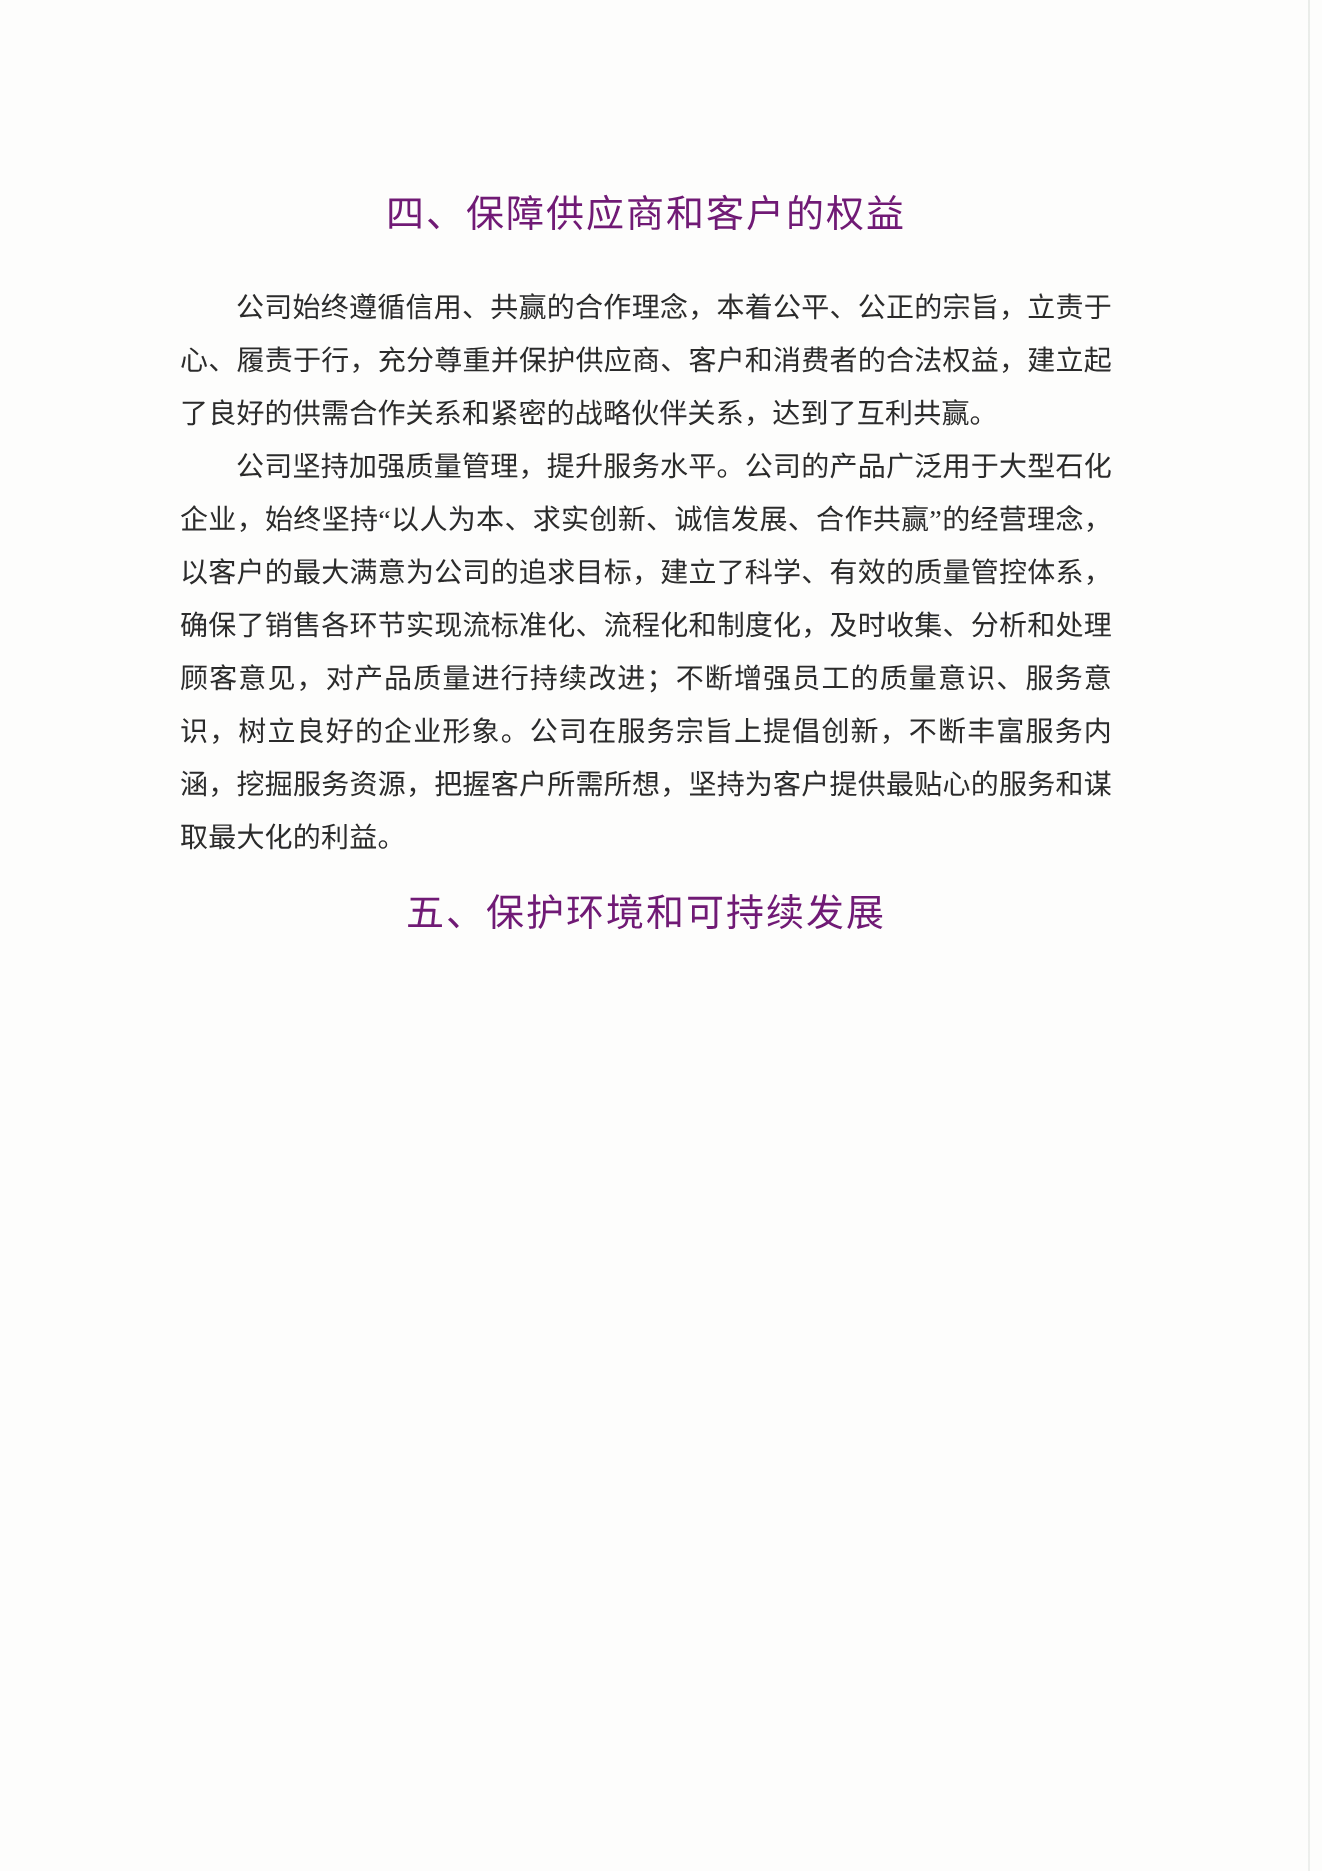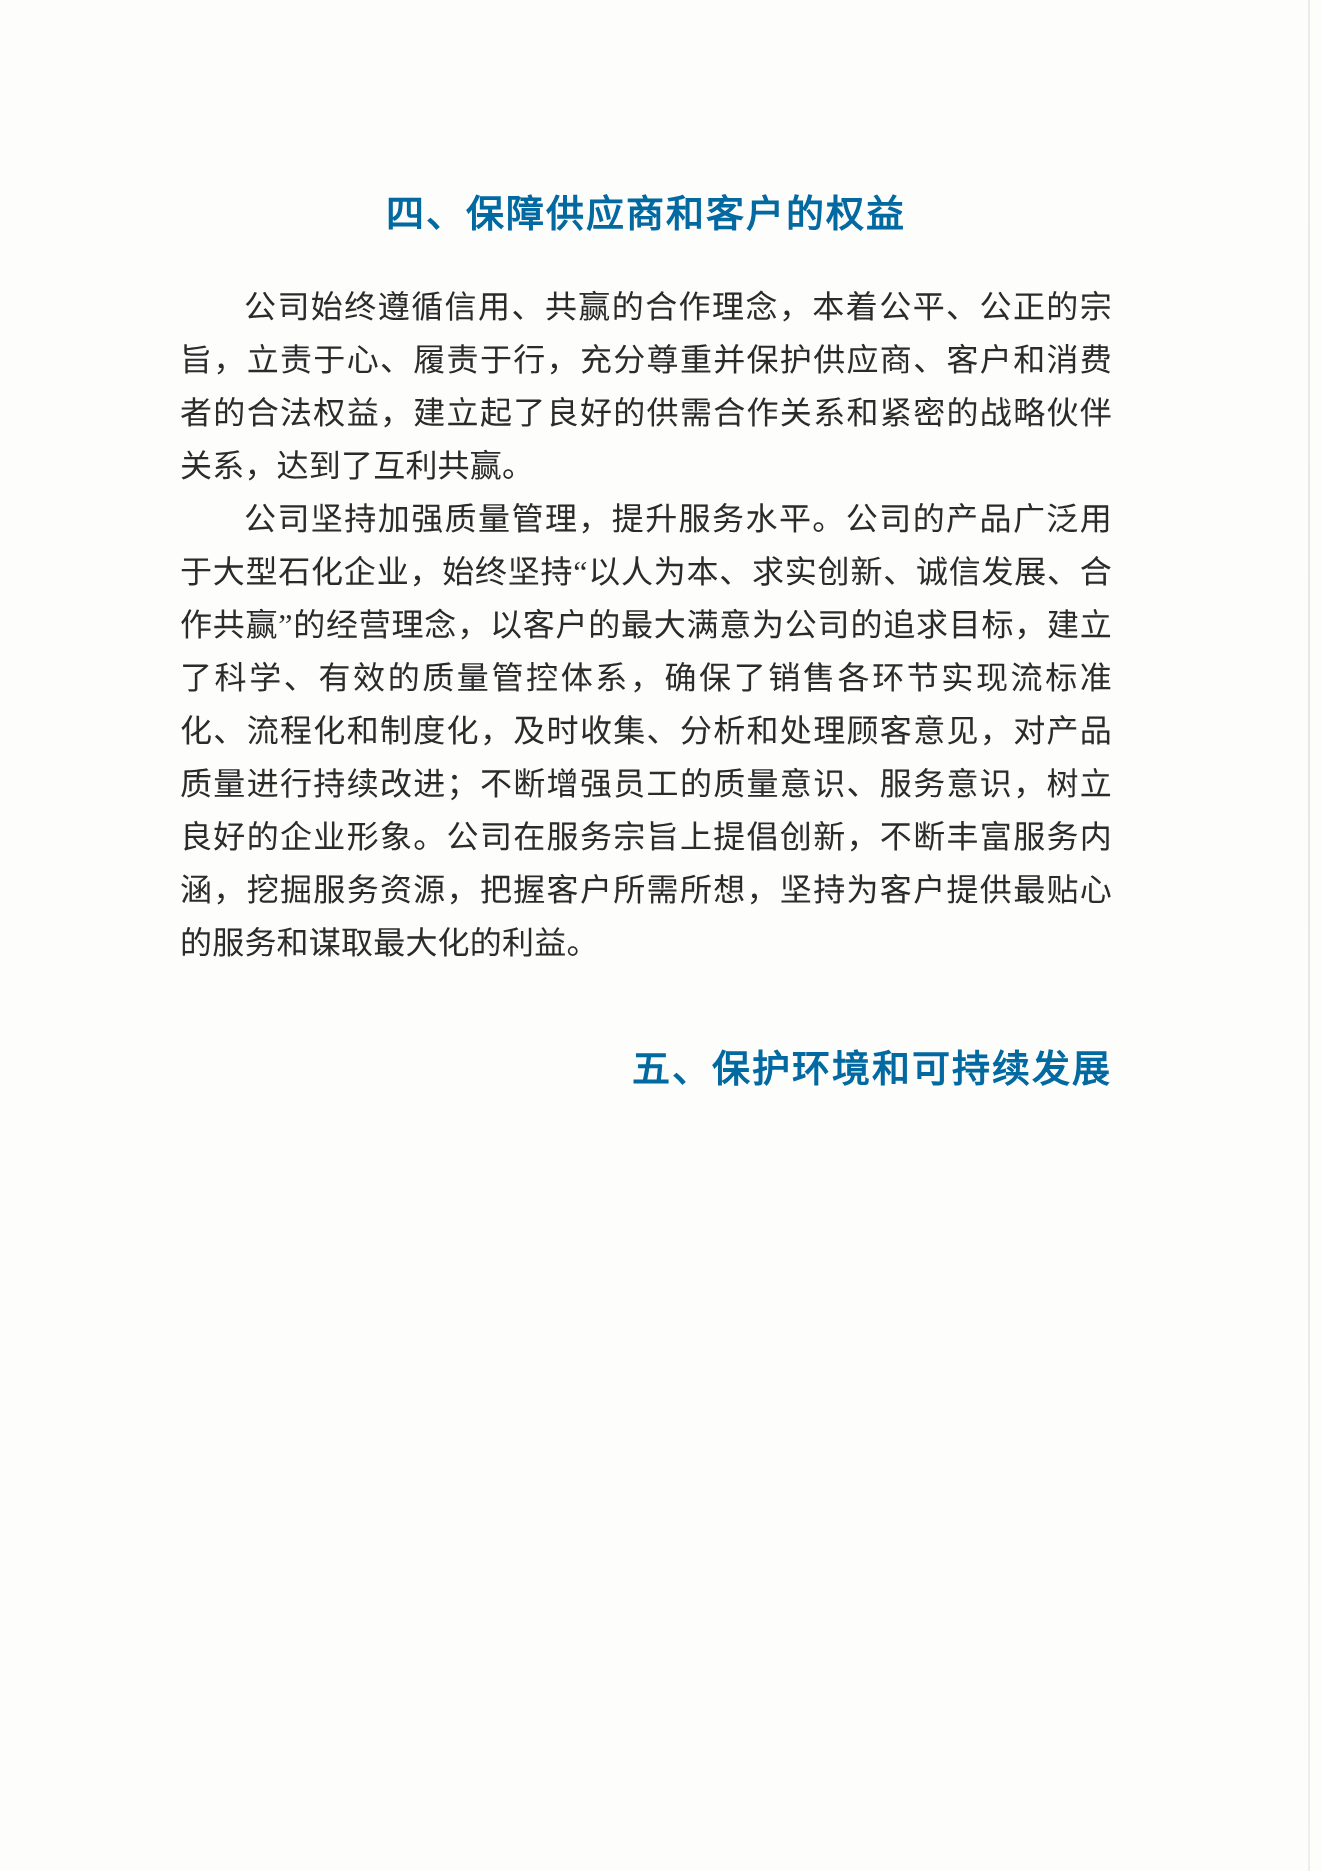--- a/index.html
+++ b/index.html
@@ -32,33 +32,32 @@
   }
   .content {
     position: absolute;
     left: 180px;
     top: 193px;
     width: 932px;
   }
   .section-heading {
     font-size: 38px;
     line-height: 42px;
-    font-weight: bold;
+    font-weight: normal;
     text-align: center;
     letter-spacing: 2px;
     margin: 0 0 46px 0;
-    color: #0369a1;
+    color: #701a75;
   }
   .section-heading.second {
-    margin-top: 78px;
+    margin-top: 28px;
     margin-bottom: 40px;
-    text-align: right;
   }
   .body-paragraph {
-    font-size: 32px;
+    font-size: 28px;
     line-height: 53px;
     margin: 0;
     text-align: justify;
     text-indent: 2em;
     letter-spacing: 0.2px;
   }
 </style>
 </head>
 <body>
 

